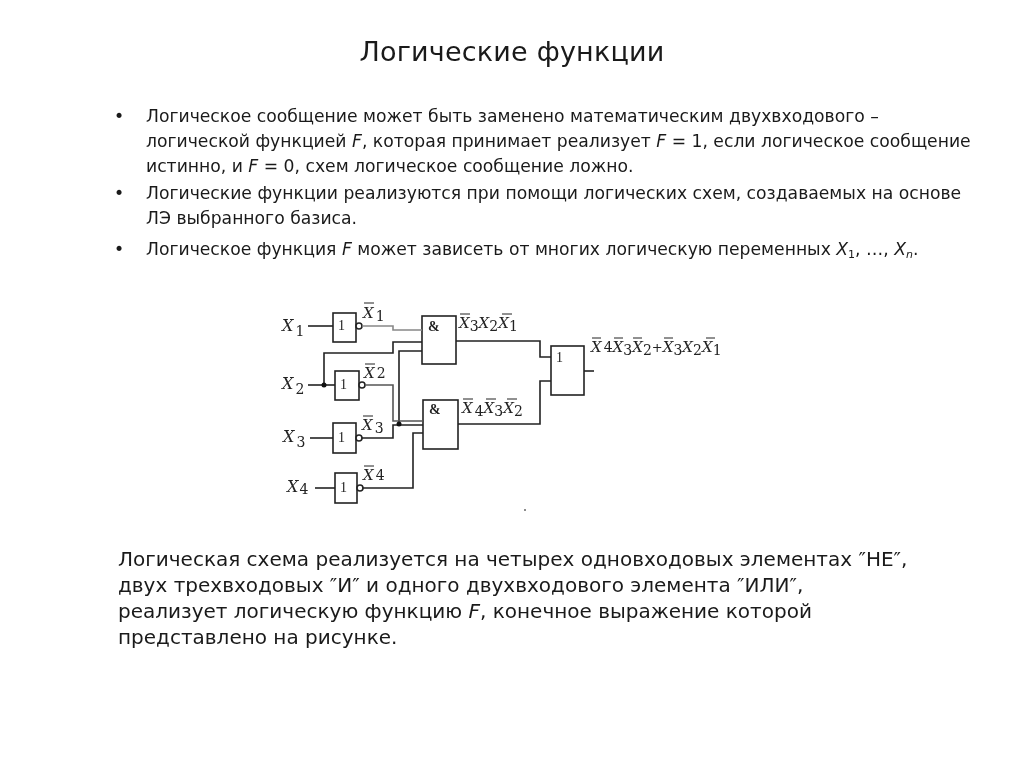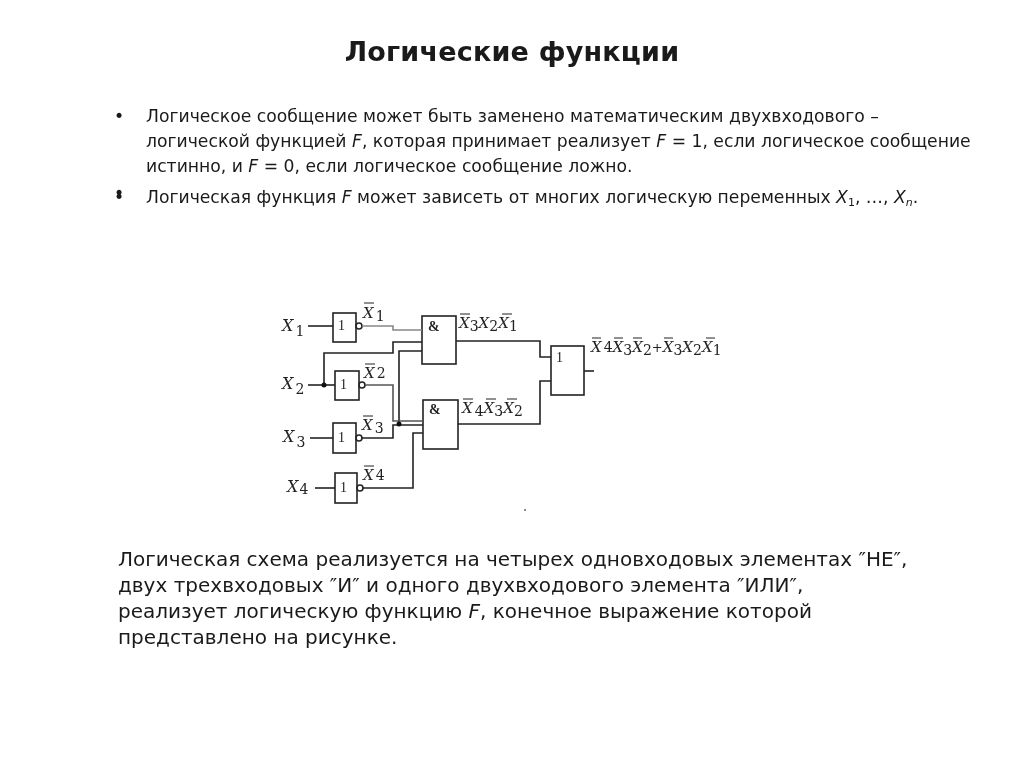--- a/index.html
+++ b/index.html
@@ -2,49 +2,50 @@
 <html><head>
   <meta charset="utf-8">
   <style>
     html, body { margin: 0; padding: 0; }
     body {
       width: 1024px; height: 767px; background: #ffffff; position: relative; overflow: hidden;
       font-family: "DejaVu Sans", "Liberation Sans", sans-serif; color: #1a1a1a;
     }
     .title {
       position: absolute; left: 0; top: 36px; width: 1024px; text-align: center;
-      font-family: "DejaVu Sans", sans-serif; font-weight: bold; font-size: 27px; letter-spacing: 0.2px;
+      font-family: "DejaVu Sans", sans-serif; font-weight: normal; font-size: 27px; letter-spacing: 0.2px;
     }
     .bullets { position: absolute; left: 114px; top: 104px; width: 860px; margin: 0; padding: 0; list-style: none; }
     .bullets li { position: relative; padding-left: 32px; font-size: 17.2px; line-height: 25px; margin-bottom: 2px; }
     .bullets li .dot { position: absolute; left: 0; top: 0; }
     .bullets li.b3 { margin-top: 6px; }
     i { font-style: italic; }
     sub { font-size: 11px; vertical-align: -3px; line-height: 0; }
     .diagram { position: absolute; left: 0; top: 0; width: 1024px; height: 767px; pointer-events: none; }
     .diagram text { font-family: "DejaVu Serif", "Liberation Serif", serif; font-style: italic; }
     .diagram .gl { font-style: normal; font-family: "Liberation Serif", serif; }
     .para { position: absolute; left: 118px; top: 546px; width: 800px; font-size: 20px; line-height: 26px; }
   </style>
 </head>
 <body>
 
 <div class="title">Логические функции</div>
 
 <ul class="bullets">
   <li>
     <span class="dot">•</span>
-    <span>Логическое сообщение может быть заменено математическим двухвходового – логической функцией </span><i>F</i><span>, которая принимает реализует </span><i>F</i><span> = 1, если логическое сообщение истинно, и </span><i>F</i><span> = 0, если логическое сообщение ложно.</span>
+    <span>Логическое сообщение может быть заменено математическим двухвходового – логической функцией </span><i>F</i><span>, которая принимает реализует </span><i>F</i><span> = 1, если логическое сообщение истинно, и </span><i>F</i><span> = 0, схем логическое сообщение ложно.</span>
   </li>
   <li>
     <span class="dot">•</span>
+    <span>Логические функции реализуются при помощи логических схем, создаваемых на основе ЛЭ  выбранного базиса.</span>
   </li>
   <li class="b3">
     <span class="dot">•</span>
-    <span>Логическая функция </span><i>F</i><span> может зависеть от многих логическую переменных </span><i>X</i><sub>1</sub><span>, …, </span><i>X</i><sub><i>n</i></sub><span>.</span>
+    <span>Логическое функция </span><i>F</i><span> может зависеть от многих логическую переменных </span><i>X</i><sub>1</sub><span>, …, </span><i>X</i><sub><i>n</i></sub><span>.</span>
   </li>
 </ul>
 
 <svg class="diagram" viewBox="0 0 1024 767" xmlns="http://www.w3.org/2000/svg">
   <g stroke="#222" stroke-width="1.6" fill="none">
 
     <rect x="333" y="313" width="23" height="29" fill="#fff"></rect>
     <rect x="335" y="371" width="24" height="29" fill="#fff"></rect>
     <rect x="333" y="423" width="23" height="30" fill="#fff"></rect>
     <rect x="335" y="473" width="22" height="30" fill="#fff"></rect>

